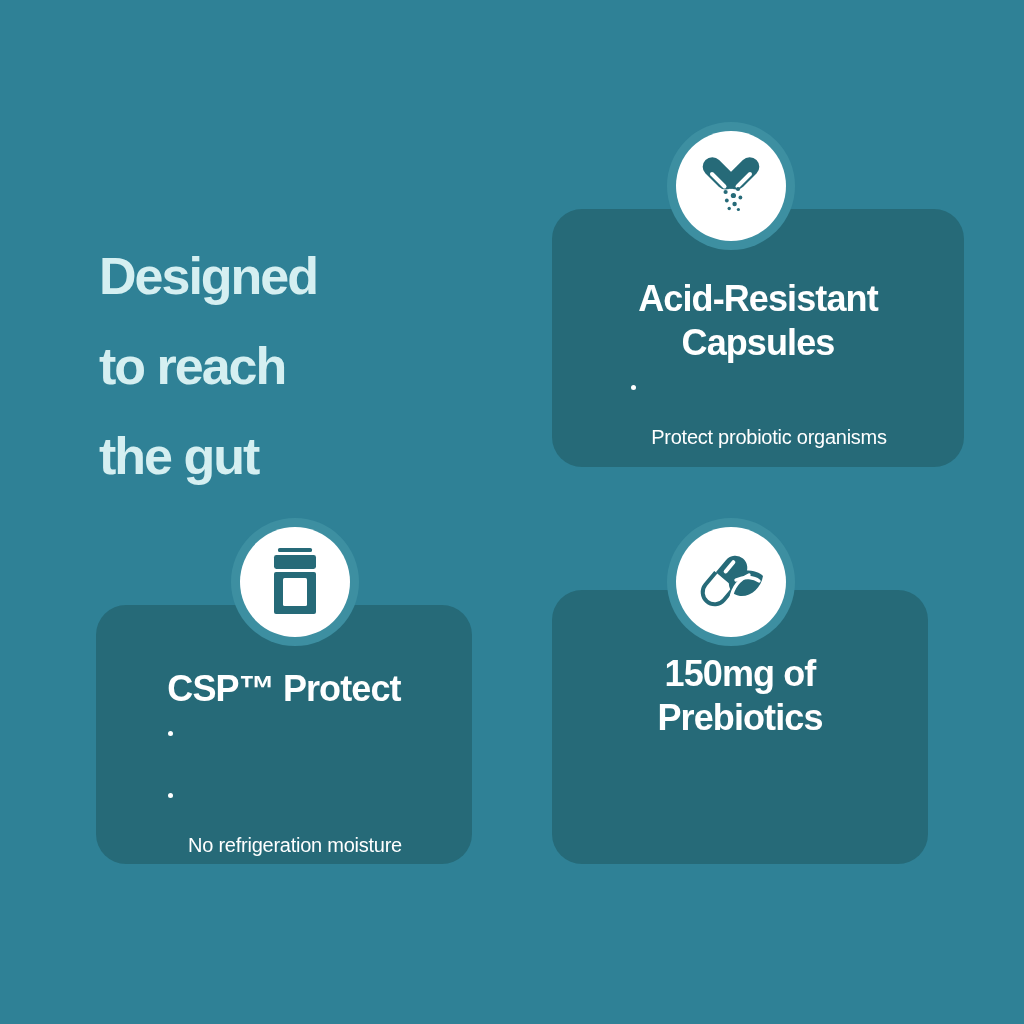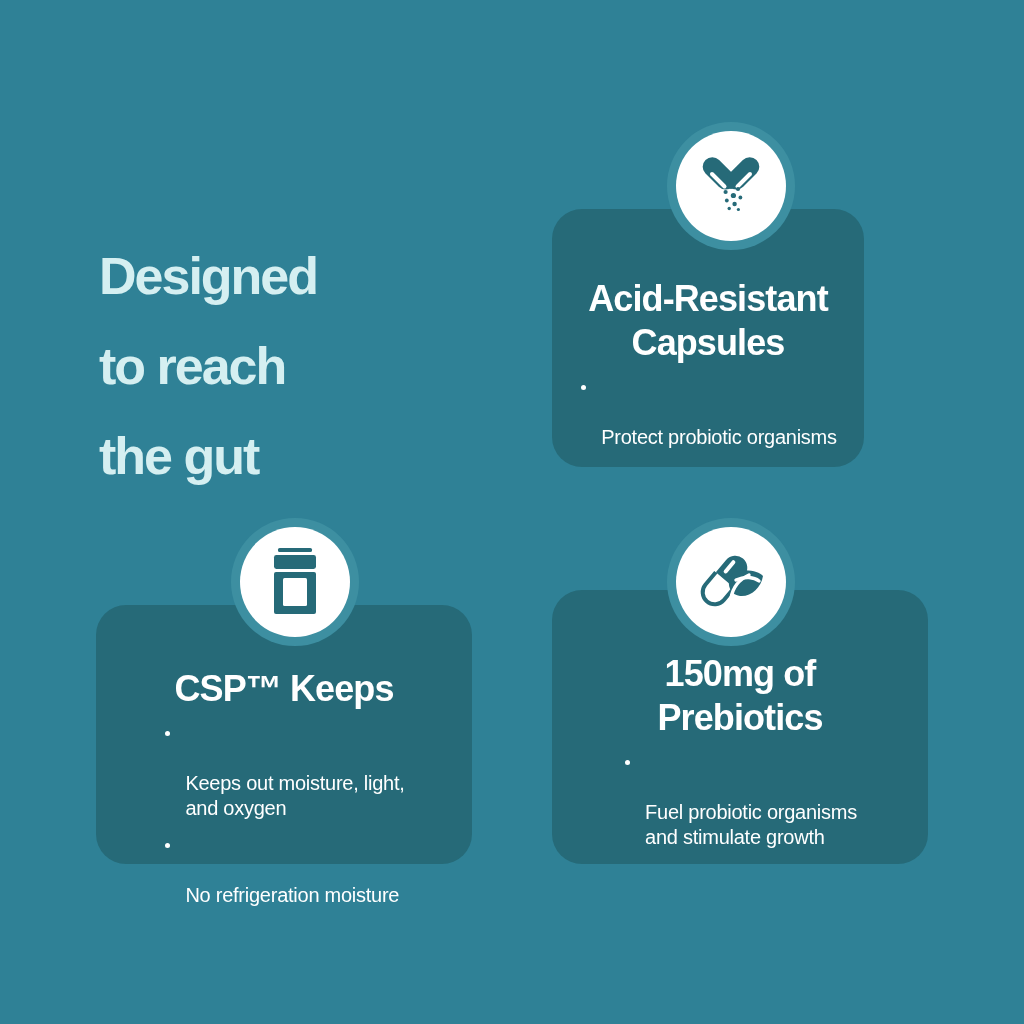--- a/index.html
+++ b/index.html
@@ -25,21 +25,21 @@
     white-space:pre-line;
   }
 
   
   .card{
     position:absolute;
     background:#266a78;
     border-radius:30px;
     box-sizing:border-box;
   }
-  .card.top-right{ left:552px; top:209px; width:312px; height:258px; }
+  .card.top-right{ left:552px; top:209px; width:412px; height:258px; }
   .card.bottom-left{ left:96px; top:605px; width:376px; height:259px; }
   .card.bottom-right{ left:552px; top:590px; width:376px; height:274px; }
 
   .card-body{
     position:absolute;
     left:0; right:0;
     padding:0 20px;
     box-sizing:border-box;
     text-align:center;
   }
@@ -68,21 +68,21 @@
     position:relative;
     color:#ffffff;
     font-size:20px;
     line-height:25px;
     font-weight:400;
     letter-spacing:-0.25px;
     padding-left:22px;
     margin-bottom:12px;
     white-space:pre-line;
   }
-  .bullets li:last-child{margin-bottom:0;}
+  .bullets li:last-child{margin-bottom:0;text-align:center;}
   .bullets li .dot{
     position:absolute;
     left:2px; top:10px;
     width:5px;height:5px;
     border-radius:50%;
     background:#ffffff;
   }
 
   
   .badge{
@@ -141,26 +141,24 @@
           <circle cx="39.6" cy="54.0" r="2.2"></circle>
           <circle cx="34.2" cy="58.5" r="1.7"></circle>
           <circle cx="43.4" cy="59.5" r="1.6"></circle>
         </g>
       </svg>
     </span>
   </div>
 
   <div class="card bottom-left">
     <div class="card-body">
-      <div class="card-title">CSP™ Keeps</div>
+      <div class="card-title">CSP™ Protect</div>
       <ul class="bullets">
         <li>
           <span class="dot"></span>
-          <span>Keeps out moisture, light,
-and oxygen</span>
         </li>
         <li>
           <span class="dot"></span>
           <span>No refrigeration moisture</span>
         </li>
       </ul>
     </div>
   </div>
 
   <div class="badge b2">
@@ -177,27 +175,20 @@
           <rect x="19" y="32" width="24" height="28" rx="1.5" fill="#ffffff"></rect>
         </g>
       </svg>
     </span>
   </div>
 
   <div class="card bottom-right">
     <div class="card-body">
       <div class="card-title">150mg of
 Prebiotics</div>
-      <ul class="bullets">
-        <li>
-          <span class="dot"></span>
-          <span>Fuel probiotic organisms
-and stimulate growth</span>
-        </li>
-      </ul>
     </div>
   </div>
 
   <div class="badge b3">
     <span>
       <svg width="72" height="72" viewBox="0 0 72 72" aria-hidden="true">
         <g>
 
           <g transform="rotate(40 30 34)">
             <rect x="18" y="6" width="24" height="56" rx="12" fill="#266a78"></rect>

